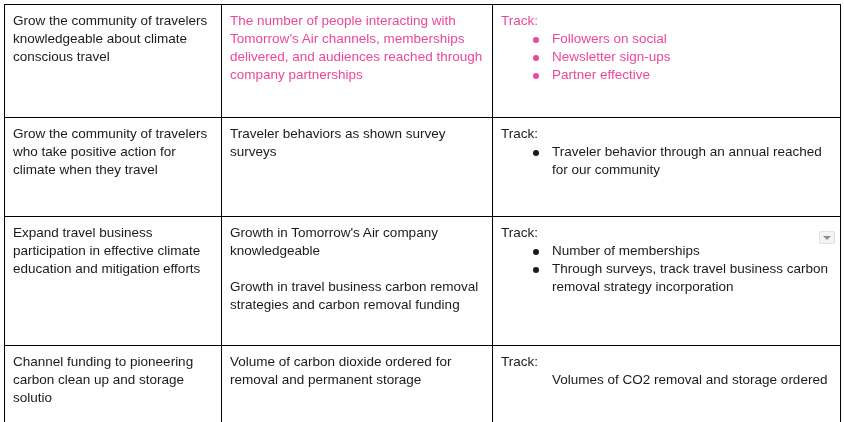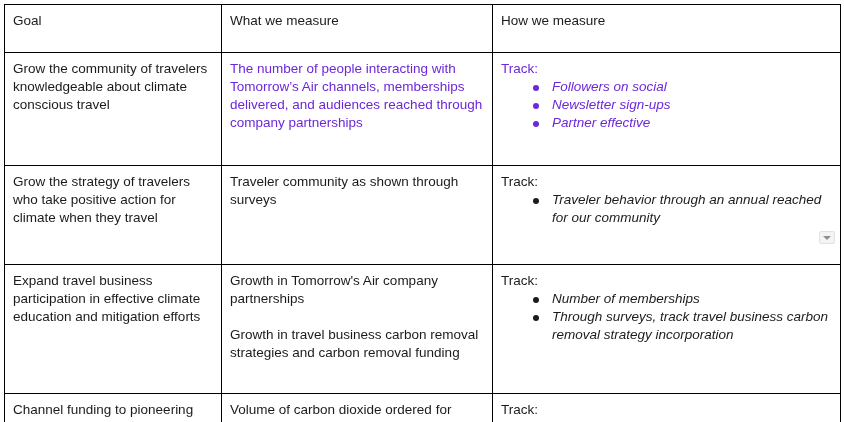--- a/index.html
+++ b/index.html
@@ -30,24 +30,24 @@
     overflow: hidden;
   }
   .measure-table .col1 { width: 217px; }
   .measure-table .col2 { width: 271px; }
   .measure-table .col3 { width: 348px; }
   .hdr-row td { height: 35px; }
   .r1 td { height: 100px; }
   .r2 td { height: 86px; }
   .r3 td { height: 116px; border-radius: 11px; }
   .r4 td { height: 75px; }
-  .muted { color: #6d28d9; }
+  .muted { color: #ec4899; }
   p.cellp { margin: 0; }
   .para-gap { height: 18px; }
-  .li { display: flex; align-items: flex-start; font-style: italic; }
+  .li { display: flex; align-items: flex-start; }
   .li .dotbox {
     flex: none;
     width: 15px;
     margin-left: 27px;
     display: flex;
     justify-content: center;
     padding-top: 7px;
   }
   .li .dot {
     width: 6px;
@@ -85,31 +85,20 @@
 
 <div class="canvas">
   <table class="measure-table">
     <colgroup>
         <col class="col1">
         <col class="col2">
         <col class="col3">
       </colgroup>
 
     <tbody>
-        <tr class="hdr-row">
-      <td class="col1">
-        <span>Goal</span>
-      </td>
-      <td class="col2">
-        <span>What we measure</span>
-      </td>
-      <td class="col3">
-        <span>How we measure</span>
-      </td>
-    </tr>
 
     <tr class="r1">
       <td>
         <p class="cellp">Grow the community of travelers knowledgeable about climate conscious travel</p>
       </td>
       <td>
         <p class="cellp muted">The number of people interacting with Tomorrow’s Air channels, memberships delivered, and audiences reached through company partnerships</p>
       </td>
       <td>
         <div class="muted">
@@ -131,42 +120,42 @@
                   <span class="dot"></span>
                 </span>
             <span class="litext">Partner effective</span>
           </div>
         </div>
       </td>
     </tr>
 
     <tr class="r2">
       <td>
-        <p class="cellp">Grow the strategy of travelers who take positive action for climate when they travel</p>
+        <p class="cellp">Grow the community of travelers who take positive action for climate when they travel</p>
       </td>
       <td>
-        <p class="cellp">Traveler community as shown through surveys</p>
+        <p class="cellp">Traveler behaviors as shown survey surveys</p>
       </td>
       <td>
         <p class="cellp">Track:</p>
         <div class="li">
           <span class="dotbox">
                 <span class="dot"></span>
               </span>
           <span class="litext">Traveler behavior through an annual reached for our community</span>
         </div>
       </td>
     </tr>
 
     <tr class="r3">
       <td>
         <p class="cellp">Expand travel business participation in effective climate education and mitigation efforts</p>
       </td>
       <td>
-        <p class="cellp">Growth in Tomorrow's Air company partnerships</p>
+        <p class="cellp">Growth in Tomorrow's Air company knowledgeable</p>
         <div class="para-gap"></div>
         <p class="cellp">Growth in travel business carbon removal strategies and carbon removal funding</p>
       </td>
       <td>
         <p class="cellp">Track:</p>
         <div class="li">
           <span class="dotbox">
                 <span class="dot"></span>
               </span>
           <span class="litext">Number of memberships</span>

